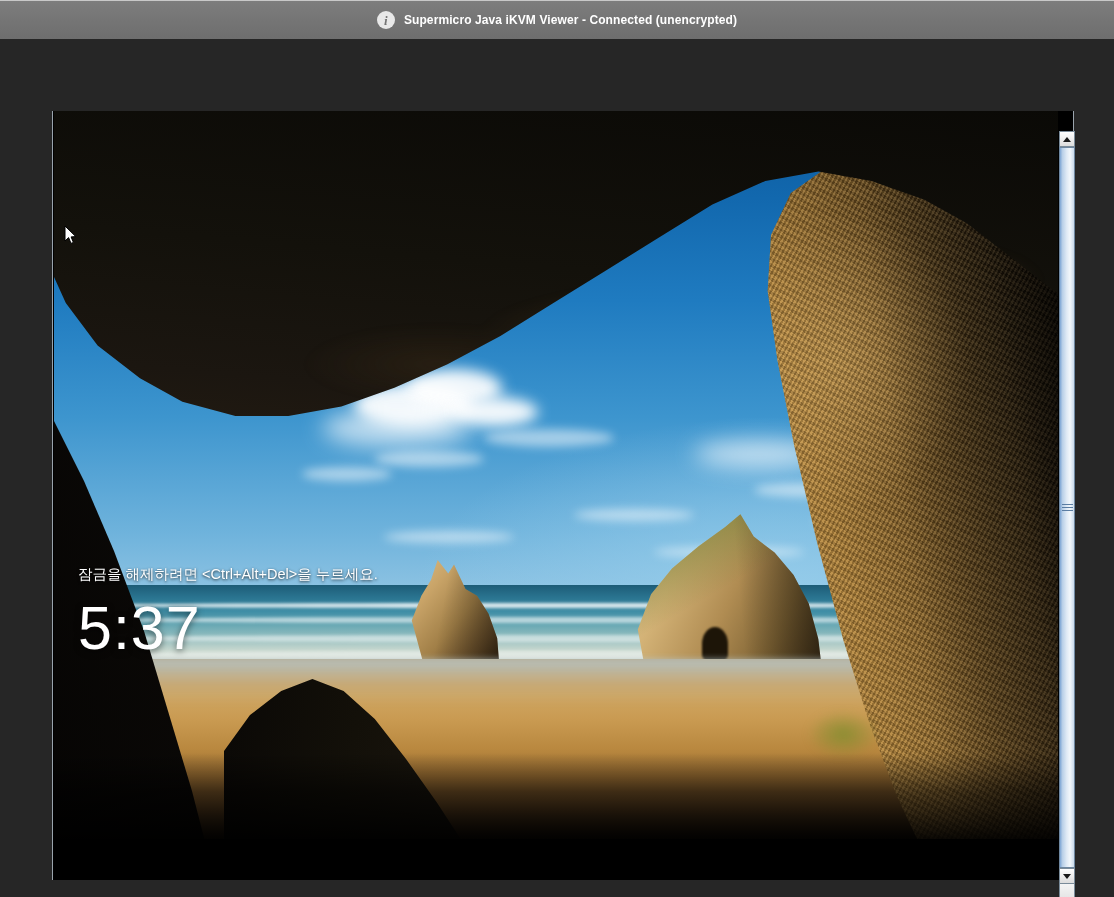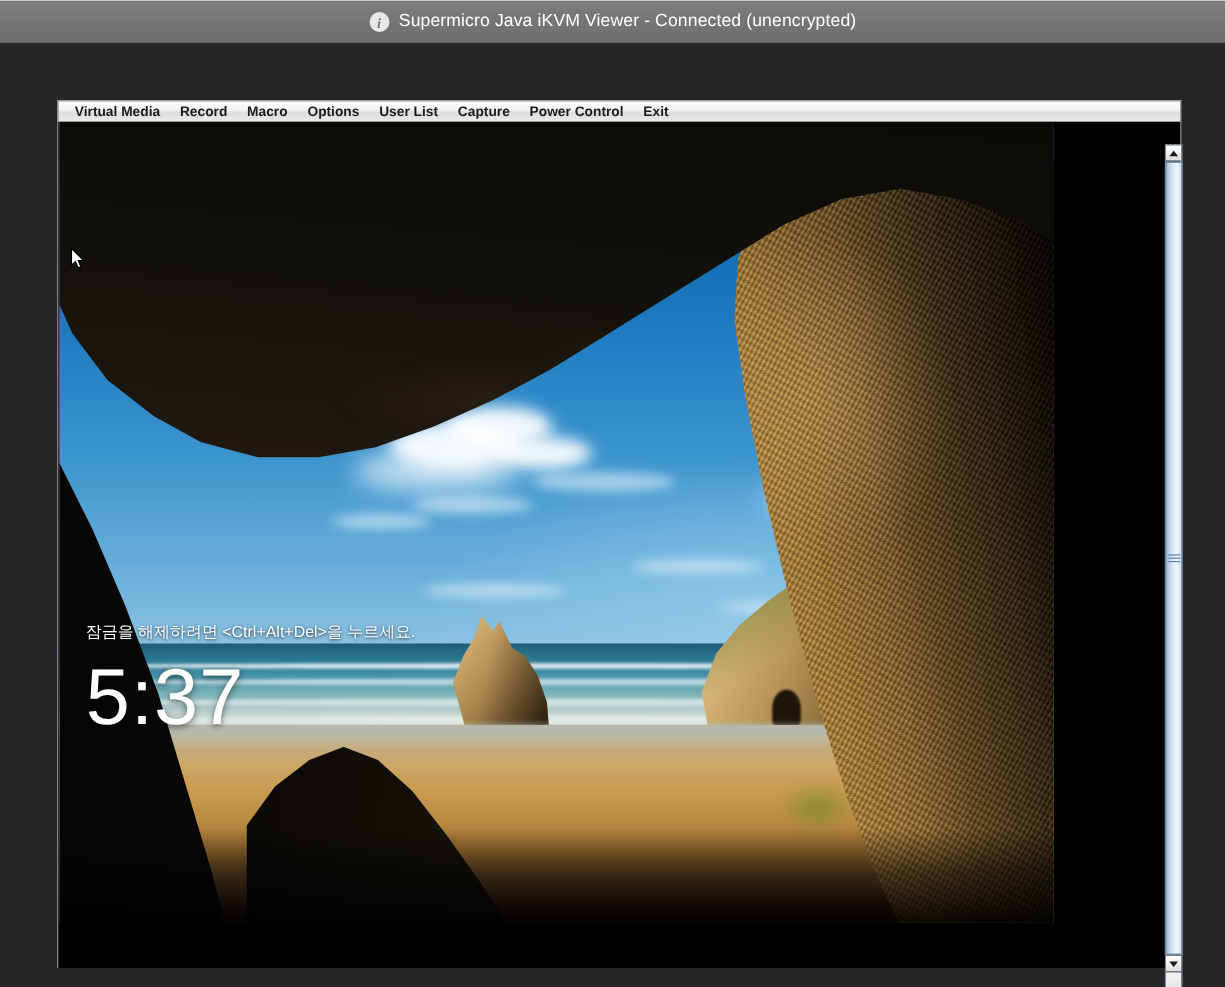--- a/index.html
+++ b/index.html
@@ -21,21 +21,21 @@
   #app-titlebar .tb-inner { display: flex; align-items: center; gap: 9px; }
   .info-icon {
     width: 18px; height: 18px; border-radius: 50%;
     background: #e8e8e8; color: #757575;
     font-size: 13px; font-weight: bold; font-style: italic;
     display: flex; align-items: center; justify-content: center;
     font-family: "Liberation Serif", serif;
     line-height: 1;
   }
   #window-title {
-    color: #ffffff; font-size: 16px; font-weight: 400;
+    color: #ffffff; font-size: 12px; font-weight: 700;
     letter-spacing: .1px; white-space: nowrap;
   }
 
   
   #desktop {
     position: absolute; left: 0; top: 39px;
     width: 1114px; height: 858px;
     background: #262626;
   }
 
@@ -64,22 +64,22 @@
   
   #screen-frame {
     position: absolute; left: 0; top: 20px;
     width: 1022px; height: 769px;
     background: #000;
     border-left: 1px solid #9aa4ad;
     border-right: 1px solid #9aa4ad;
   }
   #remote-screen {
     position: absolute; left: 1px; top: 0;
-    width: 904px; height: 728px;
-    overflow: hidden; background: #ec4899;
+    width: 1004px; height: 728px;
+    overflow: hidden; background: #c2410c;
   }
 
   
   .wp { position: absolute; left: 0; top: 0; width: 100%; height: 100%; }
 
   
   .sky {
     background:
       radial-gradient(ellipse 60% 40% at 72% 66%, rgba(150,205,235,.85) 0%, rgba(150,205,235,0) 60%),
       linear-gradient(to bottom,
@@ -221,21 +221,21 @@
 
   
   #lock-hint {
     position: absolute; left: 24px; top: 454px;
     color: #ffffff; font-size: 14.5px; font-weight: 500;
     text-shadow: 0 1px 3px rgba(0,0,0,.85);
     white-space: nowrap;
   }
   #lock-clock {
     position: absolute; left: 24px; top: 487px;
-    color: #ffffff; font-size: 72px; font-weight: 300;
+    color: #ffffff; font-size: 61px; font-weight: 300;
     letter-spacing: 1px; line-height: 1;
     text-shadow: 0 2px 7px rgba(0,0,0,.55);
   }
   #lock-date {
     position: absolute; left: 22px; top: 605px;
     color: #ffffff; font-size: 43px; font-weight: 300;
     letter-spacing: .5px; line-height: 1;
     text-shadow: 0 2px 7px rgba(0,0,0,.55);
   }
 
@@ -278,30 +278,20 @@
   <div class="tb-inner">
     <span class="info-icon">i</span>
     <span id="window-title">Supermicro Java iKVM Viewer - Connected (unencrypted)</span>
   </div>
 </div>
 
 <div id="desktop">
 
   <div id="kvm-window">
 
-    <div id="menubar">
-      <div class="menu-item">Virtual Media</div>
-      <div class="menu-item">Record</div>
-      <div class="menu-item">Macro</div>
-      <div class="menu-item">Options</div>
-      <div class="menu-item">User List</div>
-      <div class="menu-item">Capture</div>
-      <div class="menu-item">Power Control</div>
-      <div class="menu-item">Exit</div>
-    </div>
 
     <div id="screen-frame">
 
       <div id="remote-screen">
 
         <div class="wp sky"></div>
 
         <div class="cloud" style="left:300px; top:272px; width:120px; height:44px;"></div>
         <div class="cloud" style="left:352px; top:258px; width:96px;  height:38px;"></div>
         <div class="cloud soft" style="left:268px; top:298px; width:150px; height:38px;"></div>

